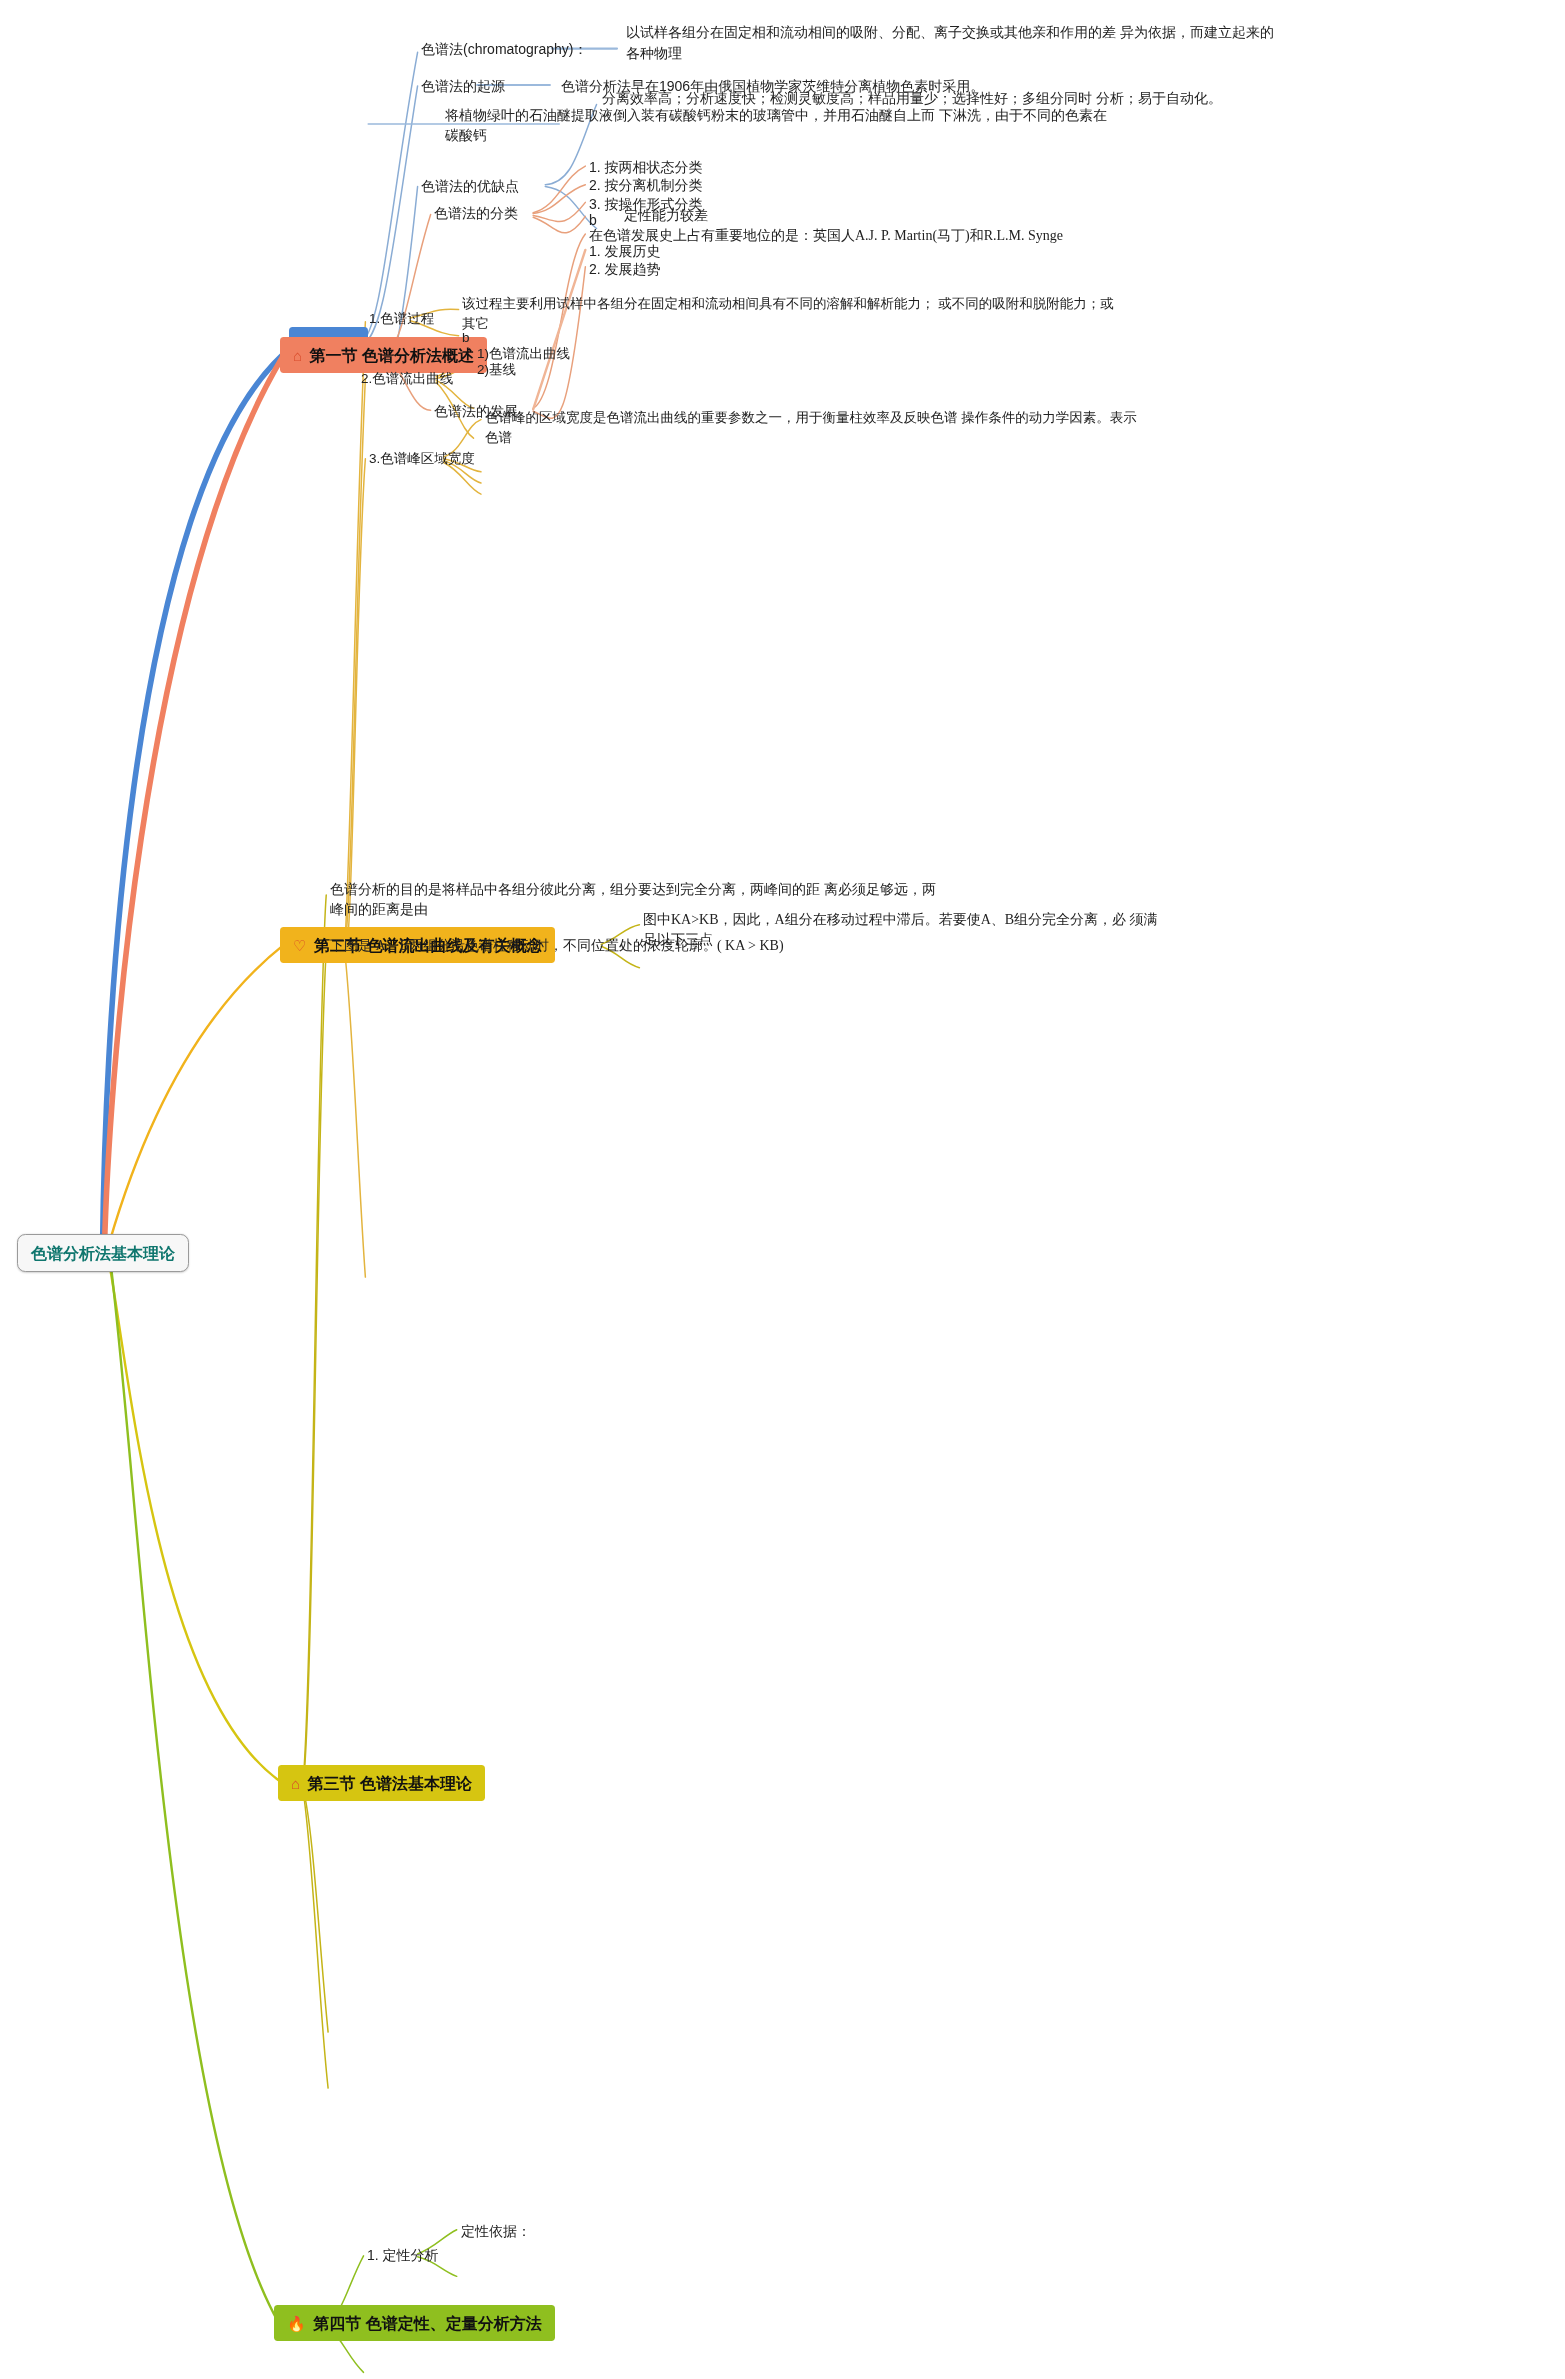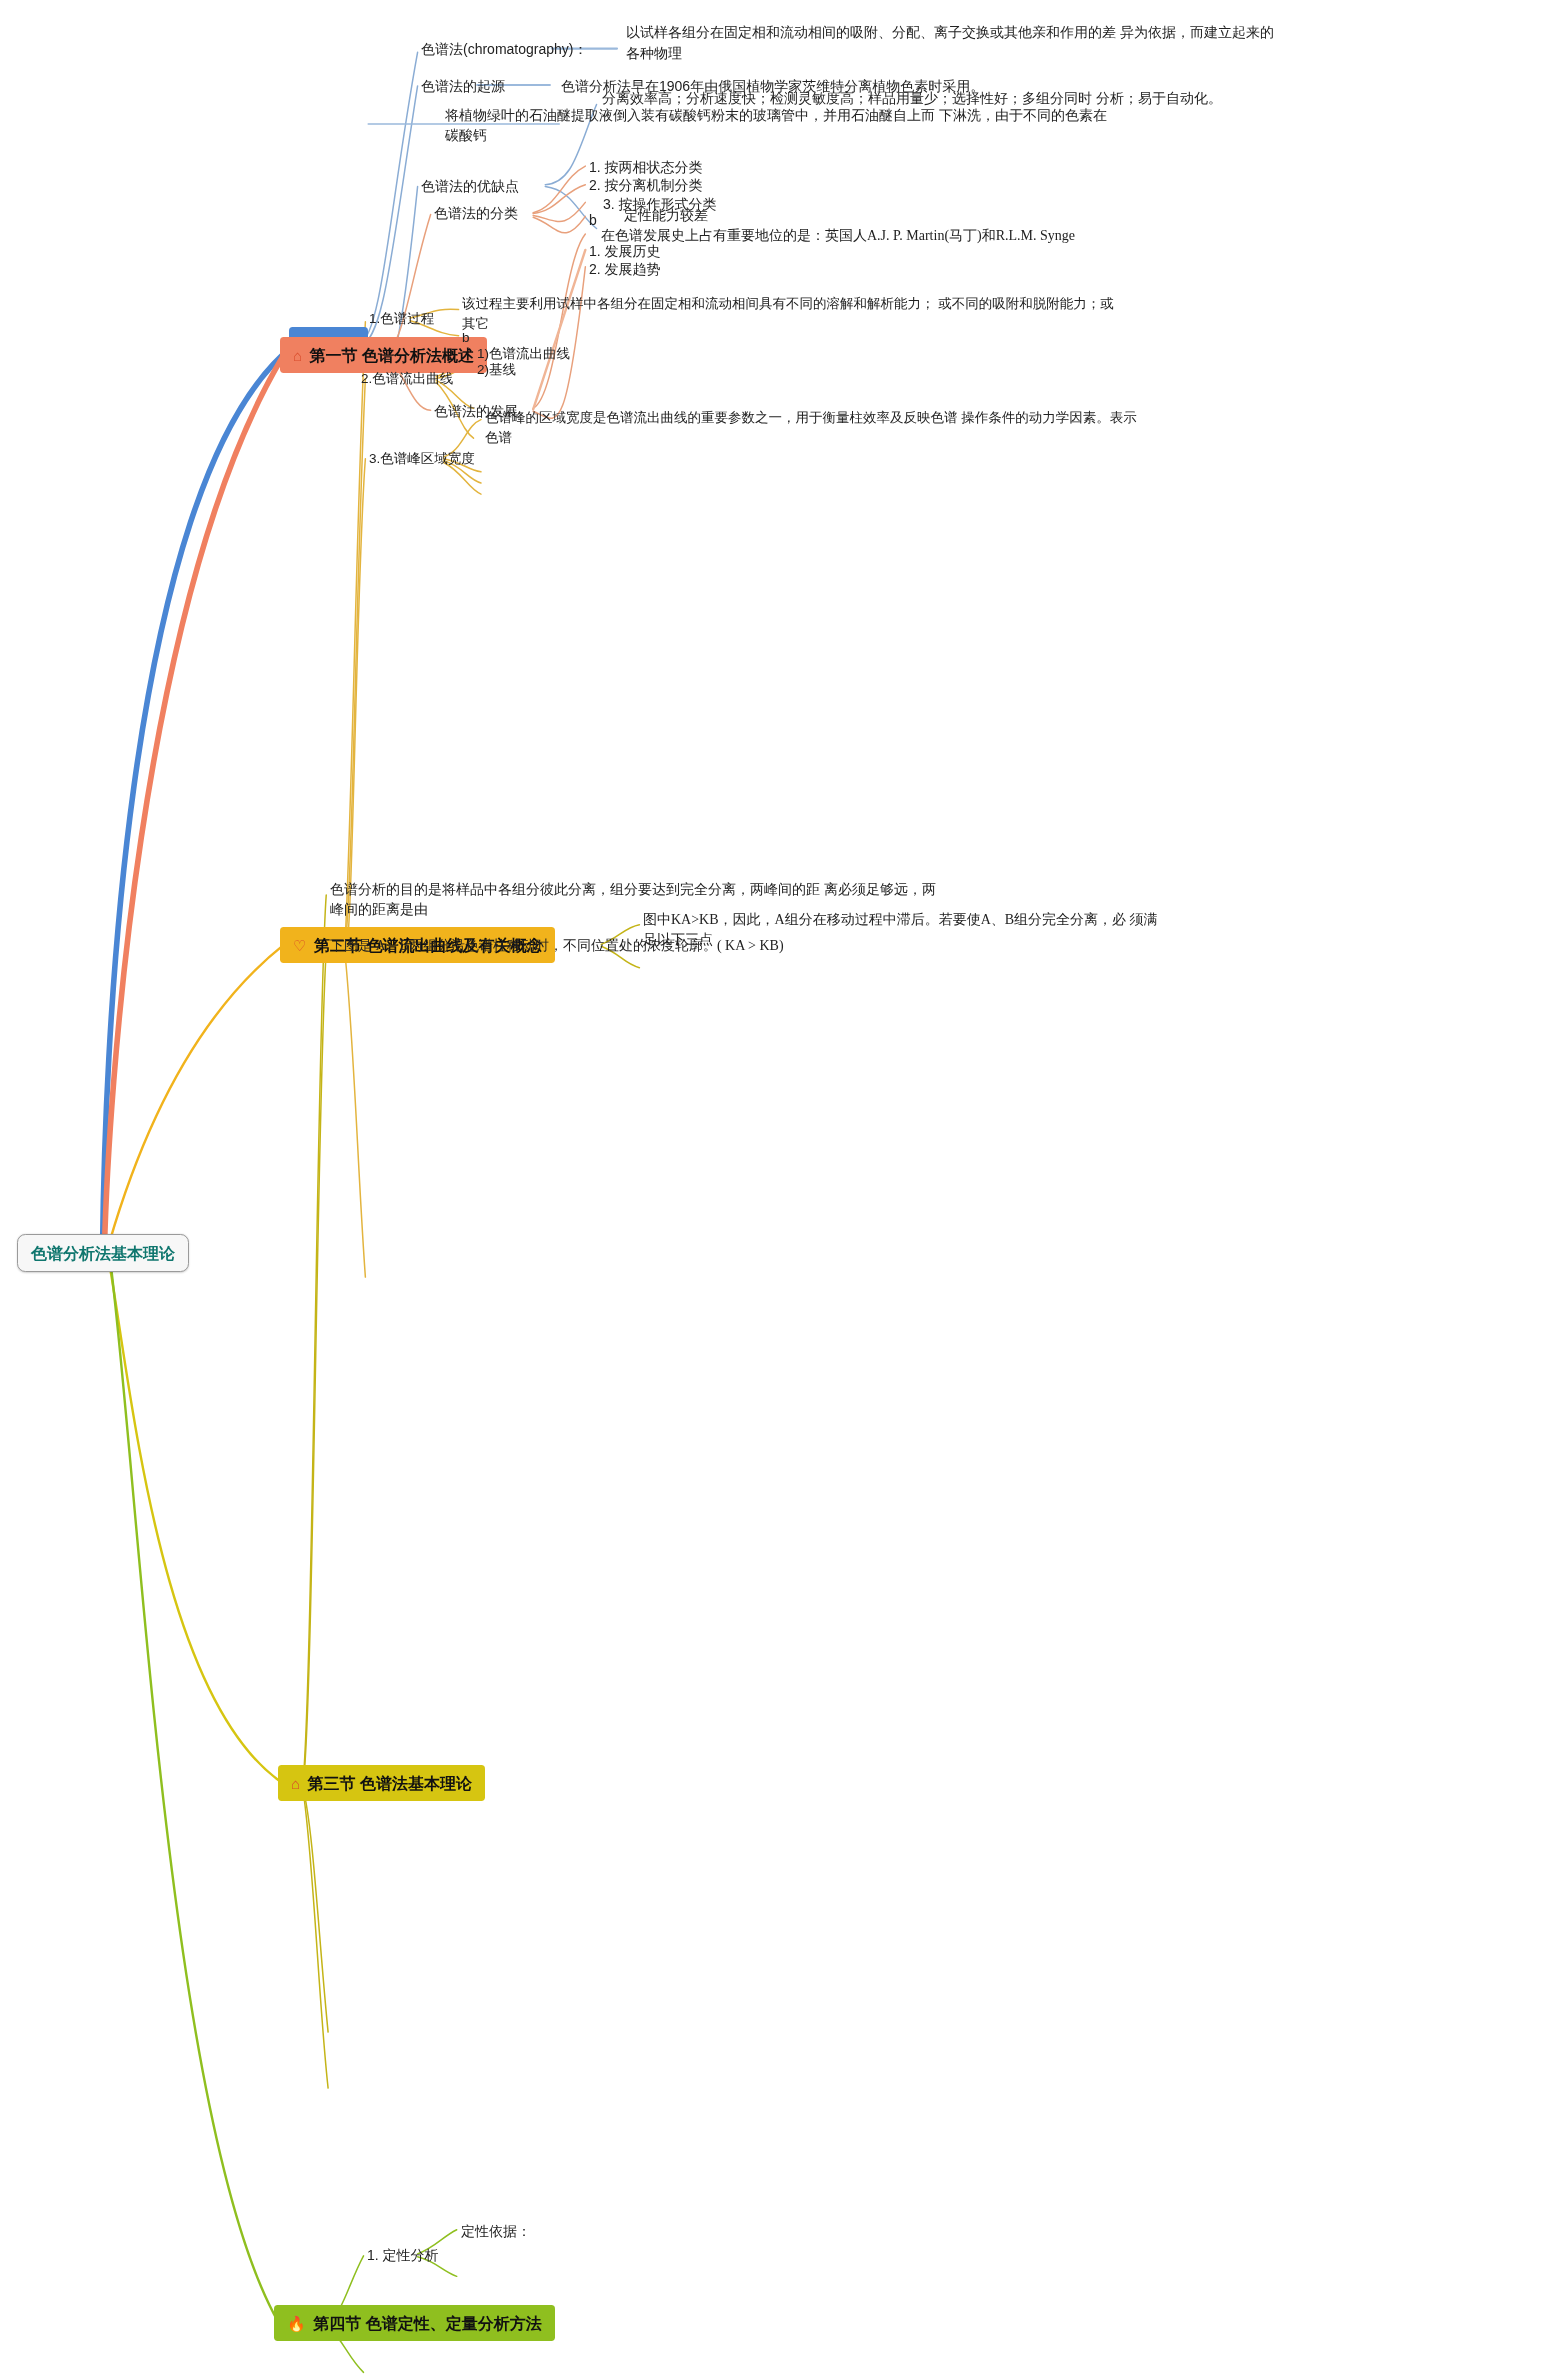--- a/index.html
+++ b/index.html
@@ -154,25 +154,25 @@
   <div class="node leaf" style="left:602px;top:205px;margin-left:22px;">定性能力较差</div>
 
   <div class="node chapter ch-s1" style="left:280px;top:337px;">
     <span class="ico ico-house">⌂</span>
     <span>第一节 色谱分析法概述</span>
   </div>
 
   <div class="node leaf" style="left:434px;top:203px;">色谱法的分类</div>
   <div class="node leaf" style="left:589px;top:157px;">1. 按两相状态分类</div>
   <div class="node leaf" style="left:589px;top:175px;">2. 按分离机制分类</div>
-  <div class="node leaf" style="left:603px;top:194px;">3. 按操作形式分类</div>
+  <div class="node leaf" style="left:589px;top:194px;">3. 按操作形式分类</div>
   <div class="node leaf" style="left:589px;top:210px;">b</div>
 
   <div class="node leaf" style="left:434px;top:401px;">色谱法的发展</div>
-  <div class="node leaf serif" style="left:589px;top:226px;margin-left:12px;">在色谱发展史上占有重要地位的是：英国人A.J. P. Martin(马丁)和R.L.M. Synge</div>
+  <div class="node leaf serif" style="left:589px;top:226px;">在色谱发展史上占有重要地位的是：英国人A.J. P. Martin(马丁)和R.L.M. Synge</div>
   <div class="node leaf" style="left:589px;top:241px;">1. 发展历史</div>
   <div class="node leaf" style="left:589px;top:259px;">2. 发展趋势</div>
 
   <div class="node chapter ch-s2" style="left:280px;top:927px;">
     <span class="ico ico-heart">♡</span>
     <span>第二节 色谱流出曲线及有关概念</span>
   </div>
 
   <div class="node leaf sm" style="left:369px;top:309px;">1.色谱过程</div>
   <div class="node leaf blk sm" style="left:462px;top:294px;width:653px;">该过程主要利用试样中各组分在固定相和流动相间具有不同的溶解和解析能力；

